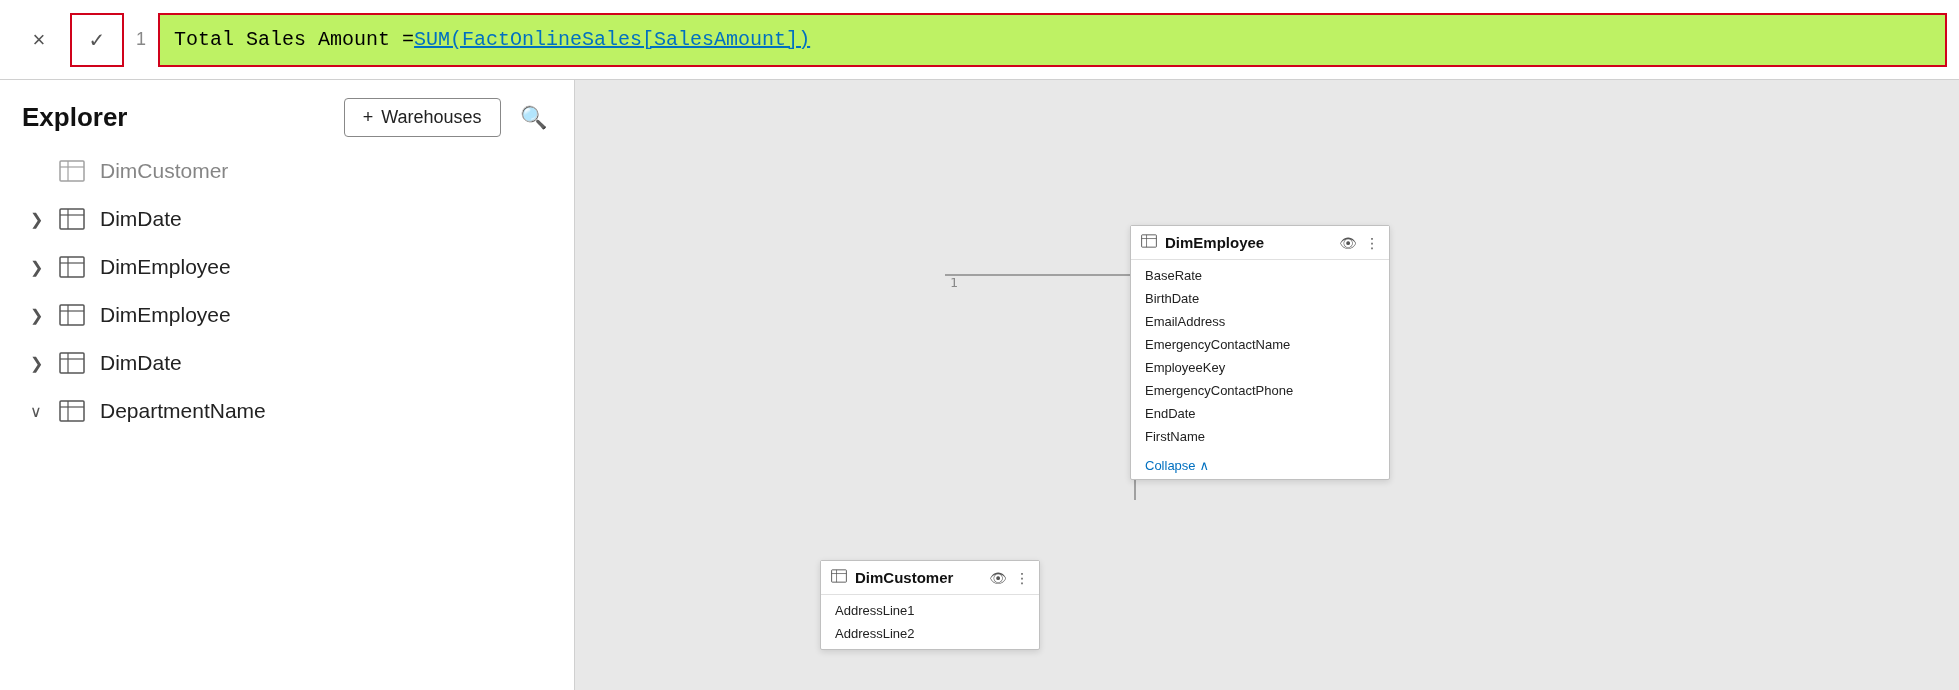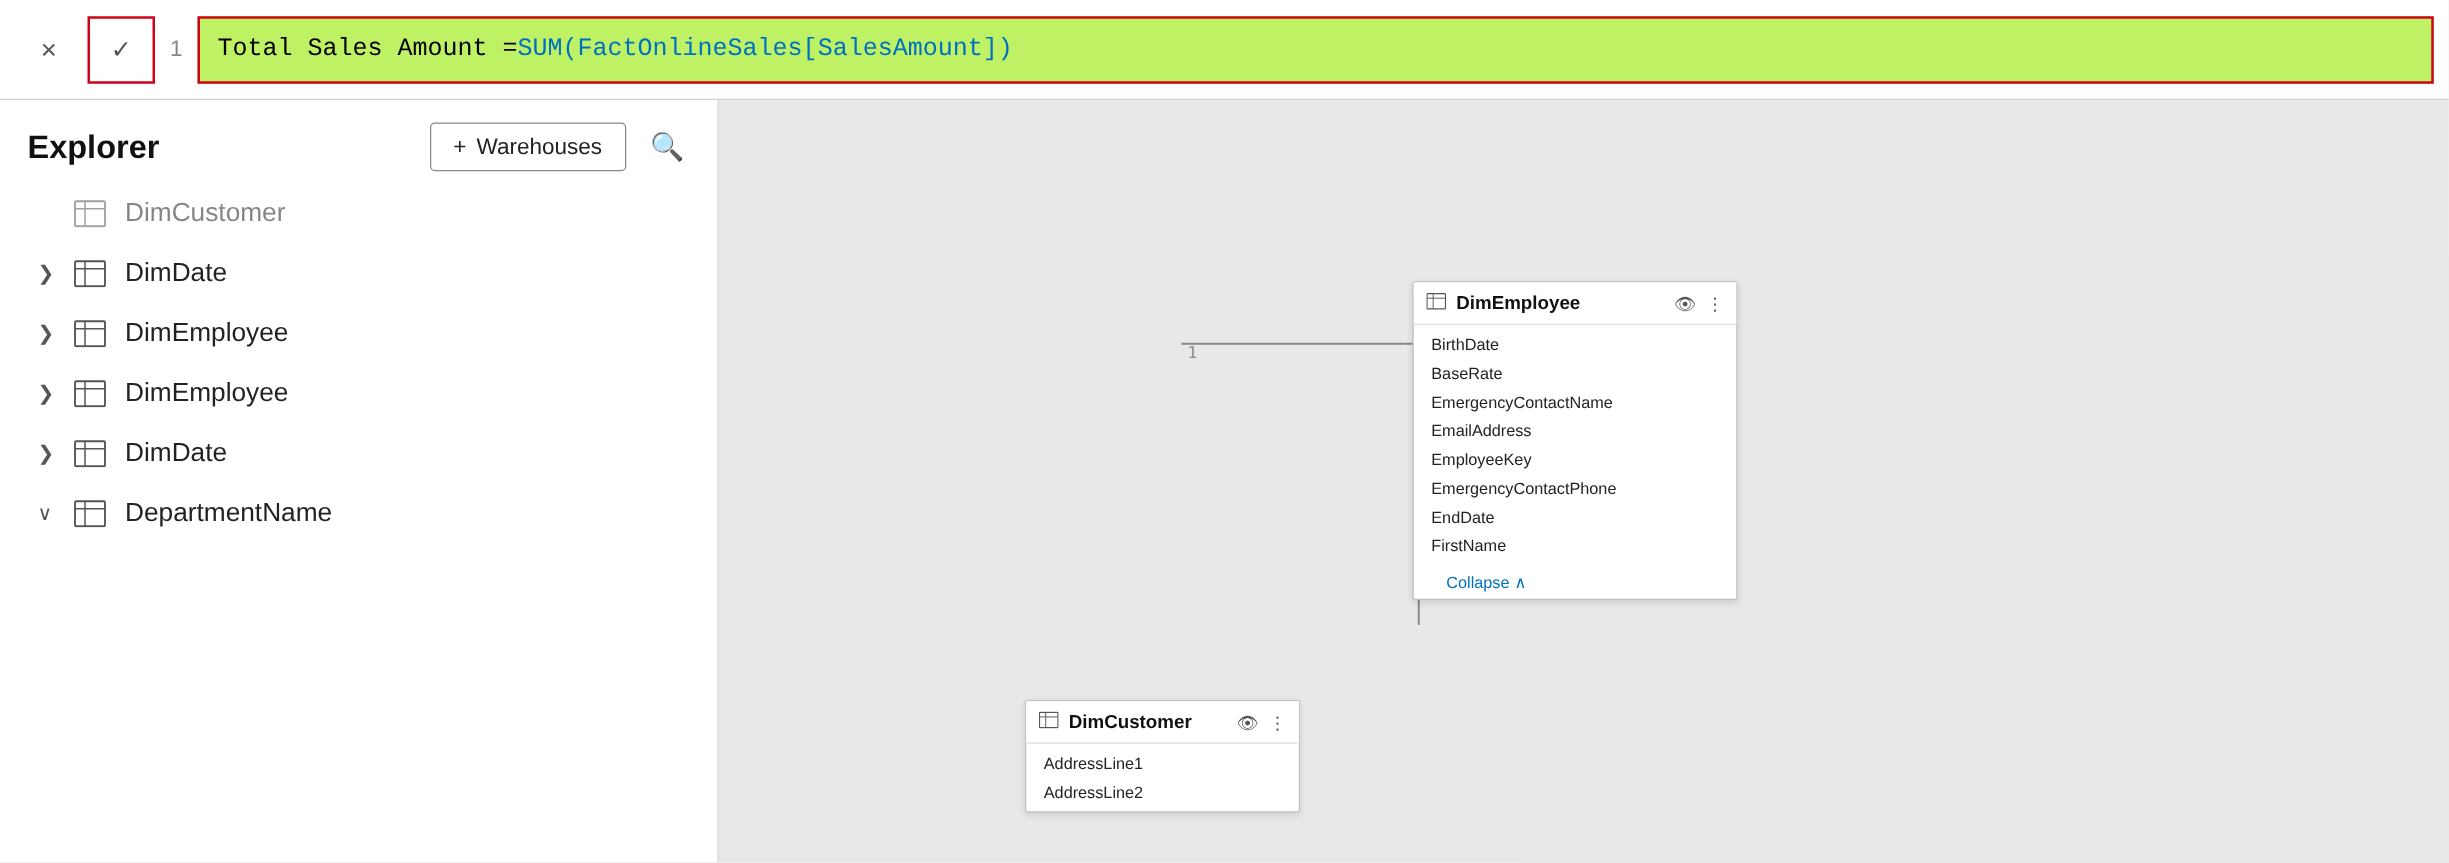--- a/index.html
+++ b/index.html
@@ -64,20 +64,21 @@
       display: flex;
       align-items: center;
     }
 
     .formula-text-black {
       color: #000000;
     }
 
     .formula-text-blue {
       color: #0070c0;
+      text-decoration: underline;
     }
 
     
     .main-area {
       display: flex;
       flex: 1;
       overflow: hidden;
     }
 
     
@@ -239,21 +240,20 @@
     }
 
     .collapse-link {
       padding: 6px 14px;
       font-size: 13px;
       color: #0070c0;
       cursor: pointer;
       display: flex;
       align-items: center;
       gap: 4px;
-      margin-left: 12px;
     }
   </style>
 </head>
 <body>
 
 <div class="formula-bar">
   <button class="formula-btn">
     <span>×</span>
   </button>
   <button class="formula-btn confirm">
@@ -373,24 +373,24 @@
             <rect x="1" y="1" width="24" height="20" rx="1" stroke="#555" stroke-width="1.5" fill="none"></rect>
             <line x1="1" y1="7" x2="25" y2="7" stroke="#555" stroke-width="1.2"></line>
             <line x1="9" y1="1" x2="9" y2="21" stroke="#555" stroke-width="1.2"></line>
           </svg>
         </span>
         <span class="table-card-title">DimEmployee</span>
         <span class="card-icon" style="cursor:pointer;">👁</span>
         <span class="card-menu">⋮</span>
       </div>
       <div class="table-card-fields">
+        <div class="field-row">BaseRate</div>
         <div class="field-row">BirthDate</div>
-        <div class="field-row">BaseRate</div>
+        <div class="field-row">EmailAddress</div>
         <div class="field-row">EmergencyContactName</div>
-        <div class="field-row">EmailAddress</div>
         <div class="field-row">EmployeeKey</div>
         <div class="field-row">EmergencyContactPhone</div>
         <div class="field-row">EndDate</div>
         <div class="field-row">FirstName</div>
       </div>
       <div class="collapse-link">
         <span>Collapse</span>
         <span>∧</span>
       </div>
     </div>

